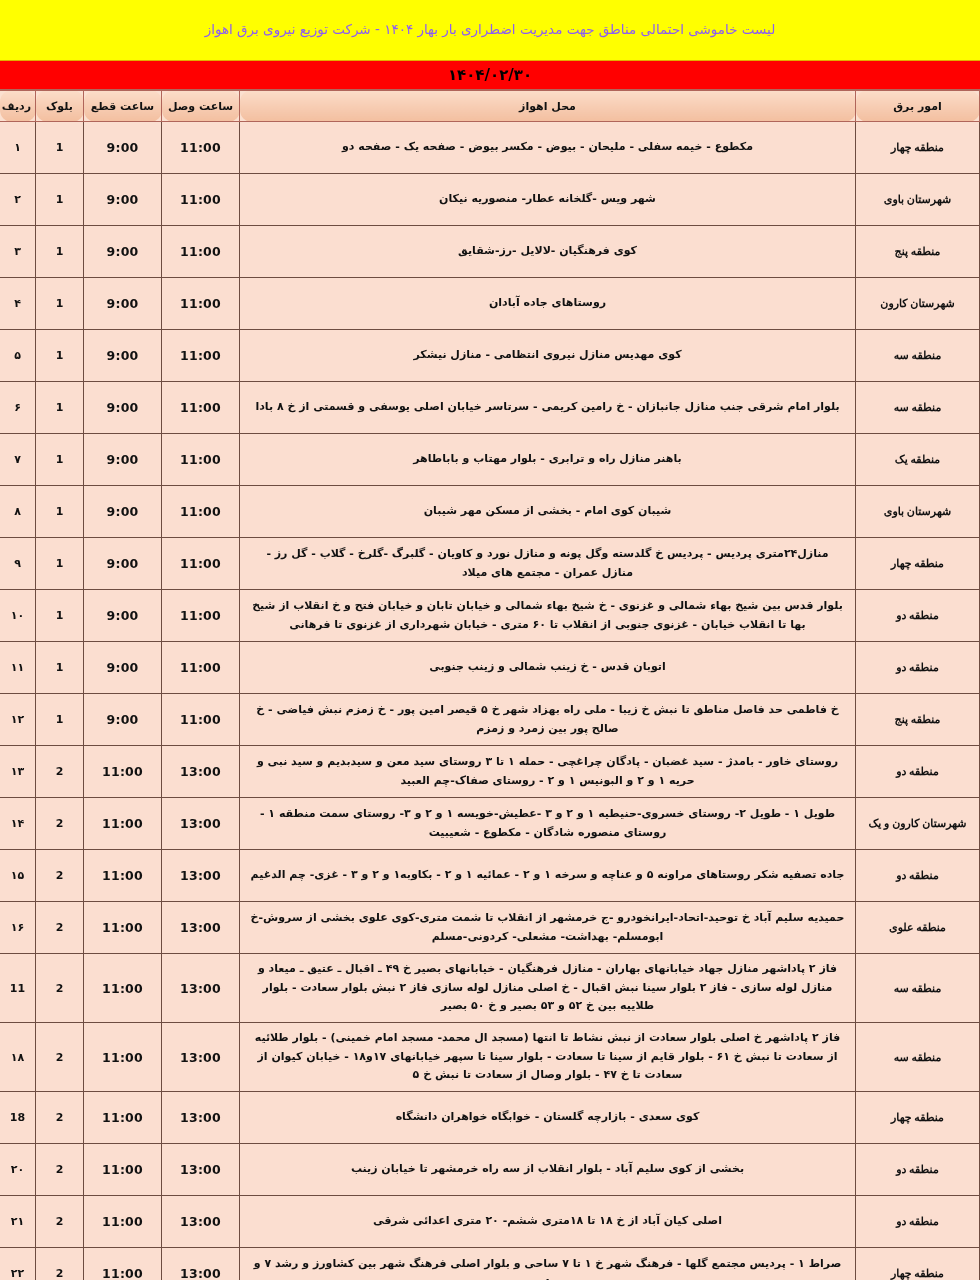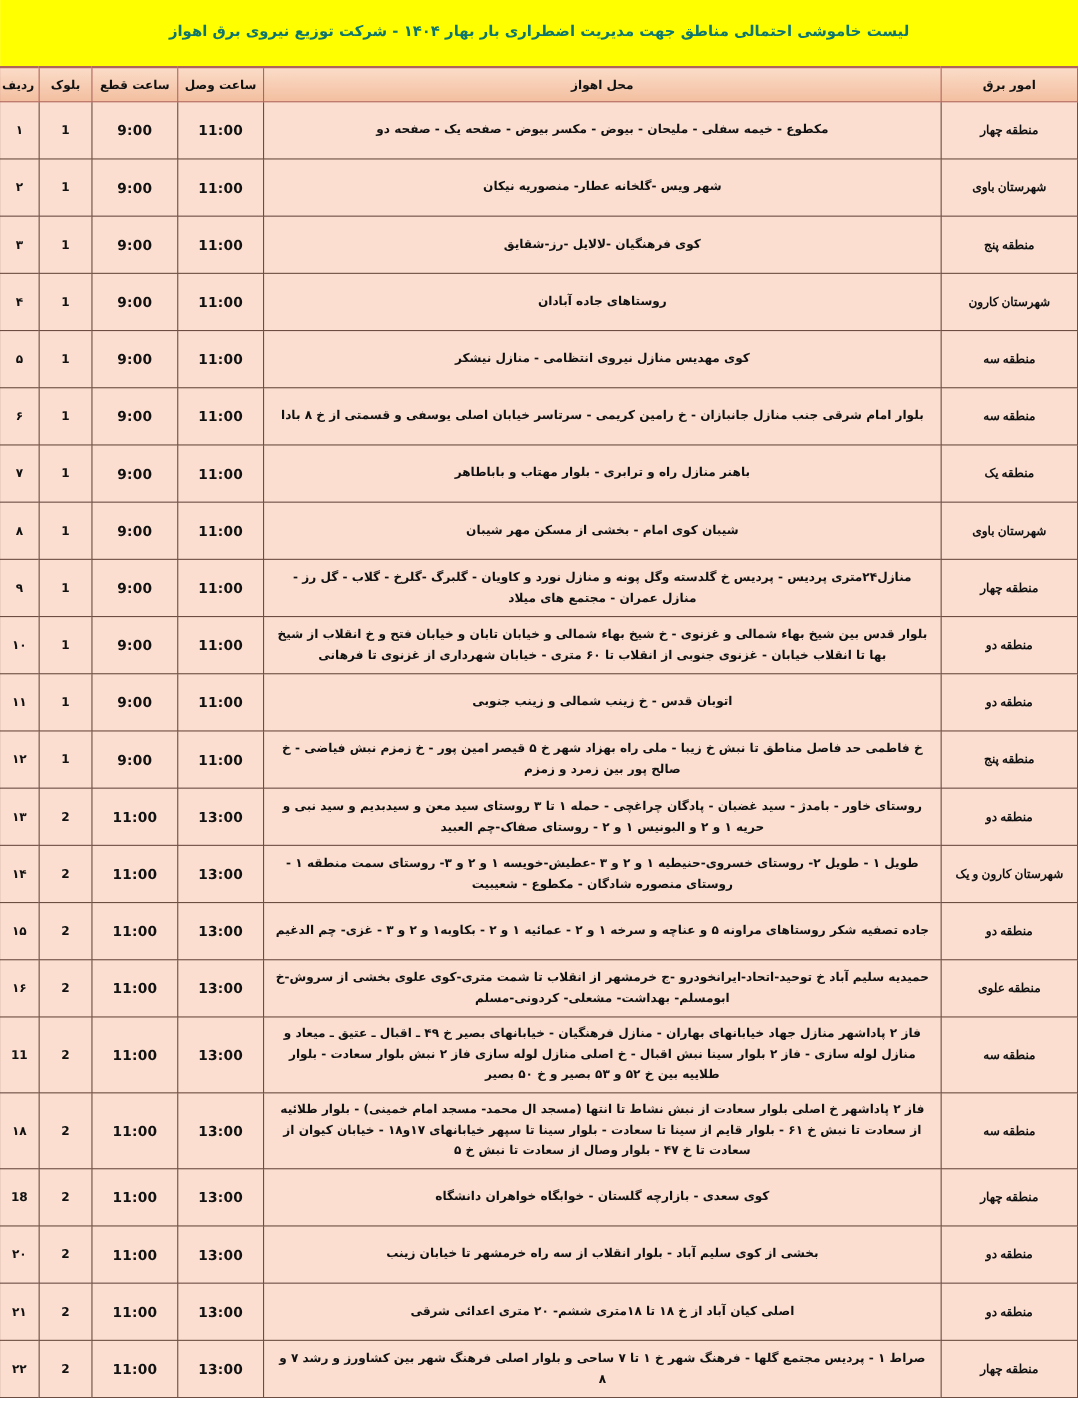--- a/index.html
+++ b/index.html
@@ -23,22 +23,22 @@
   .title-banner {
     background: #ffff00;
     height: 60px;
     display: flex;
     align-items: center;
     justify-content: center;
     text-align: center;
   }
   .title-banner .title-text {
     font-size: 13.5px;
-    font-weight: bold;
-    color: #0f766e;
+    font-weight: normal;
+    color: #8b5cf6;
     letter-spacing: 0px;
     line-height: 1.3;
     padding: 0 20px;
   }
 
   
   .date-banner {
     background: #ff0000;
     height: 28px;
     display: flex;
@@ -77,20 +77,21 @@
   }
 
   table.schedule thead th {
     background: #f6c9ad;
     background: linear-gradient(to bottom, #fbdcc8 0%, #f3bfa0 100%);
     height: 26px;
     font-size: 11px;
     font-weight: bold;
     border-top: 2px solid #cc0000;
     border-color: #b0655a;
+    border-radius: 12px;
   }
 
   table.schedule tbody td {
     background: #fbded0;
     font-size: 10px;
     font-weight: bold;
     border-color: #6d4c41;
   }
   table.schedule tbody tr td.cell-row,
   table.schedule tbody tr td.cell-block {
@@ -119,20 +120,23 @@
 </style>
 </head>
 <body>
 
 <div class="sheet">
 
   <div class="title-banner">
     <div class="title-text">لیست خاموشی احتمالی مناطق جهت مدیریت اضطراری بار بهار ۱۴۰۴ - شرکت توزیع نیروی برق اهواز</div>
   </div>
 
+  <div class="date-banner">
+    <div class="date-text">۱۴۰۴/۰۲/۳۰</div>
+  </div>
 
   <table class="schedule">
     <colgroup>
       <col class="c-area">
       <col class="c-feed">
       <col class="c-on">
       <col class="c-off">
       <col class="c-block">
       <col class="c-row">
     </colgroup>

